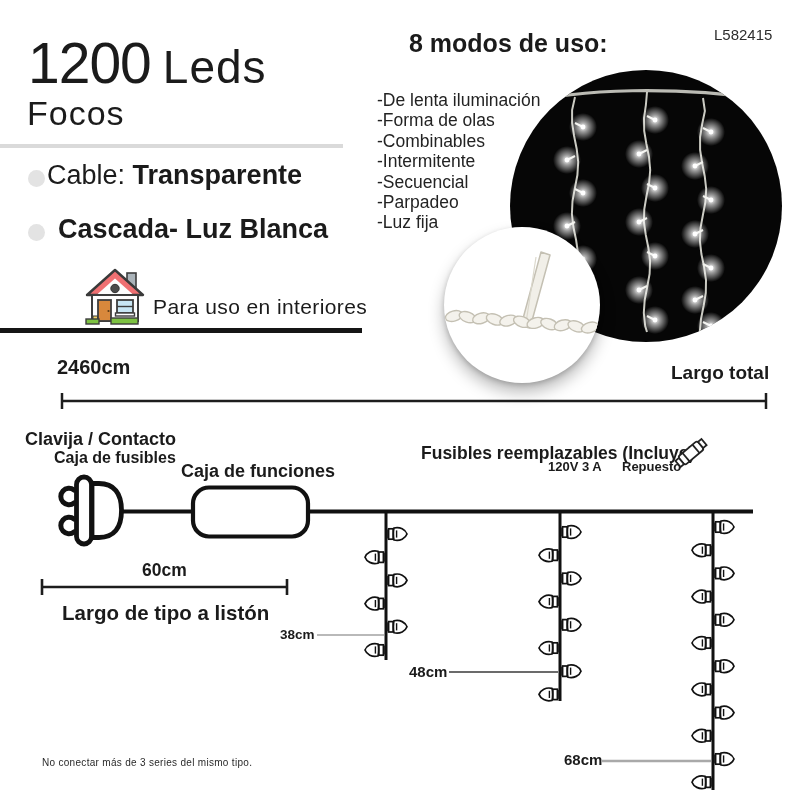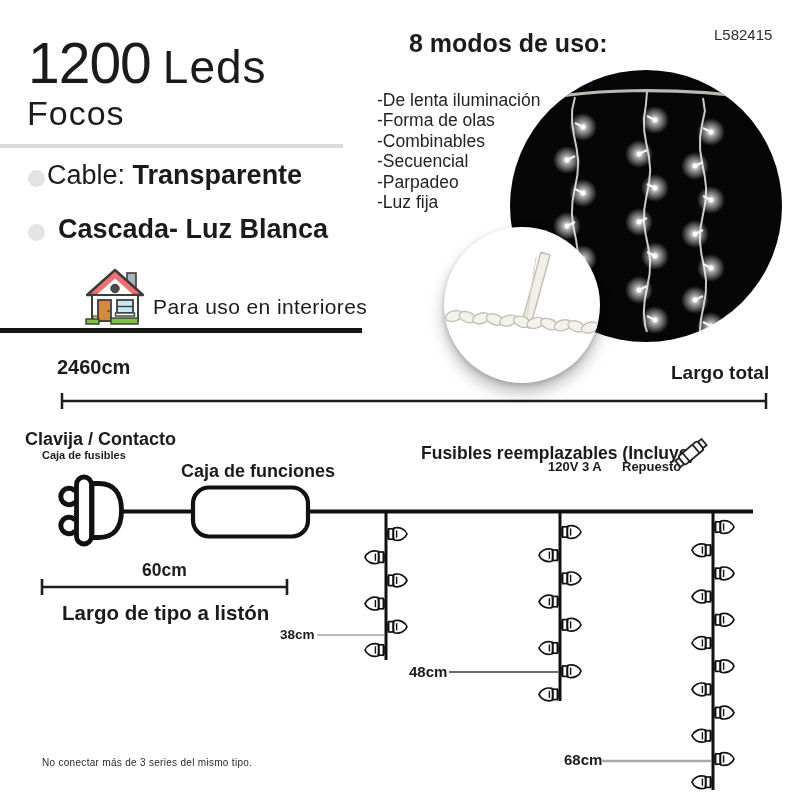--- a/index.html
+++ b/index.html
@@ -70,20 +70,21 @@
 </svg>
 <div class="lbl" style="left:153px;top:296px;font-size:21px;letter-spacing:.4px;">Para uso en interiores</div>
 <div class="divider-black"></div>
 
 <div class="lbl sku">L582415</div>
 <div class="lbl modes-title">8 modos de uso:</div>
 <div class="modes-list">
   <div>-De lenta iluminación</div>
   <div>-Forma de olas</div>
   <div>-Combinables</div>
+  <div>-Intermitente</div>
   <div>-Secuencial</div>
   <div>-Parpadeo</div>
   <div>-Luz fija</div>
 </div>
 
 <div class="photo-wrap">
   <svg width="276" height="276" viewBox="0 0 276 276">
     <defs>
       <radialGradient id="glow">
         <stop offset="0%" stop-color="#ffffff" stop-opacity="1"></stop>
@@ -179,21 +180,21 @@
       <ellipse cx="118.8" cy="98.2" rx="8.8" ry="5.1" fill="#f4f2ec" stroke="#c4c0b3" stroke-width="1.4" transform="rotate(-16 118.8 98.2)"></ellipse>
       <ellipse cx="132.39999999999998" cy="99.35" rx="8.8" ry="5.1" fill="#f4f2ec" stroke="#c4c0b3" stroke-width="1.4" transform="rotate(20 132.39999999999998 99.35)"></ellipse>
       <ellipse cx="146" cy="100.5" rx="8.8" ry="5.1" fill="#f4f2ec" stroke="#c4c0b3" stroke-width="1.4" transform="rotate(-16 146 100.5)"></ellipse>
     </svg>
 </div>
 
 <div class="lbl b" style="left:57px;top:357px;font-size:20px;">2460cm</div>
 <div class="lbl b" style="left:671px;top:363px;font-size:19px;">Largo total</div>
 
 <div class="lbl b" style="left:25px;top:430px;font-size:18px;">Clavija / Contacto</div>
-<div class="lbl b" style="left:42px;top:450px;font-size:11px;">Caja de fusibles</div>
+<div class="lbl b" style="left:54px;top:450px;font-size:16px;">Caja de fusibles</div>
 <div class="lbl b" style="left:181px;top:462px;font-size:18px;">Caja de funciones</div>
 <div class="lbl b" style="left:421px;top:445px;font-size:17.5px;">Fusibles reemplazables (Incluye)</div>
 <div class="lbl b" style="left:548px;top:460px;font-size:13px;">120V 3 A</div>
 <div class="lbl b" style="left:616px;top:460px;font-size:13px;padding-left:6px;">Repuesto</div>
 
 <div class="lbl b" style="left:42px;top:562px;width:245px;text-align:center;font-size:17.5px;">60cm</div>
 <div class="lbl b" style="left:62px;top:603px;font-size:20.5px;">Largo de tipo a listón</div>
 
 <div class="lbl b" style="left:280px;top:628px;font-size:13.5px;">38cm</div>
 <div class="lbl b" style="left:409px;top:664px;font-size:15px;">48cm</div>

